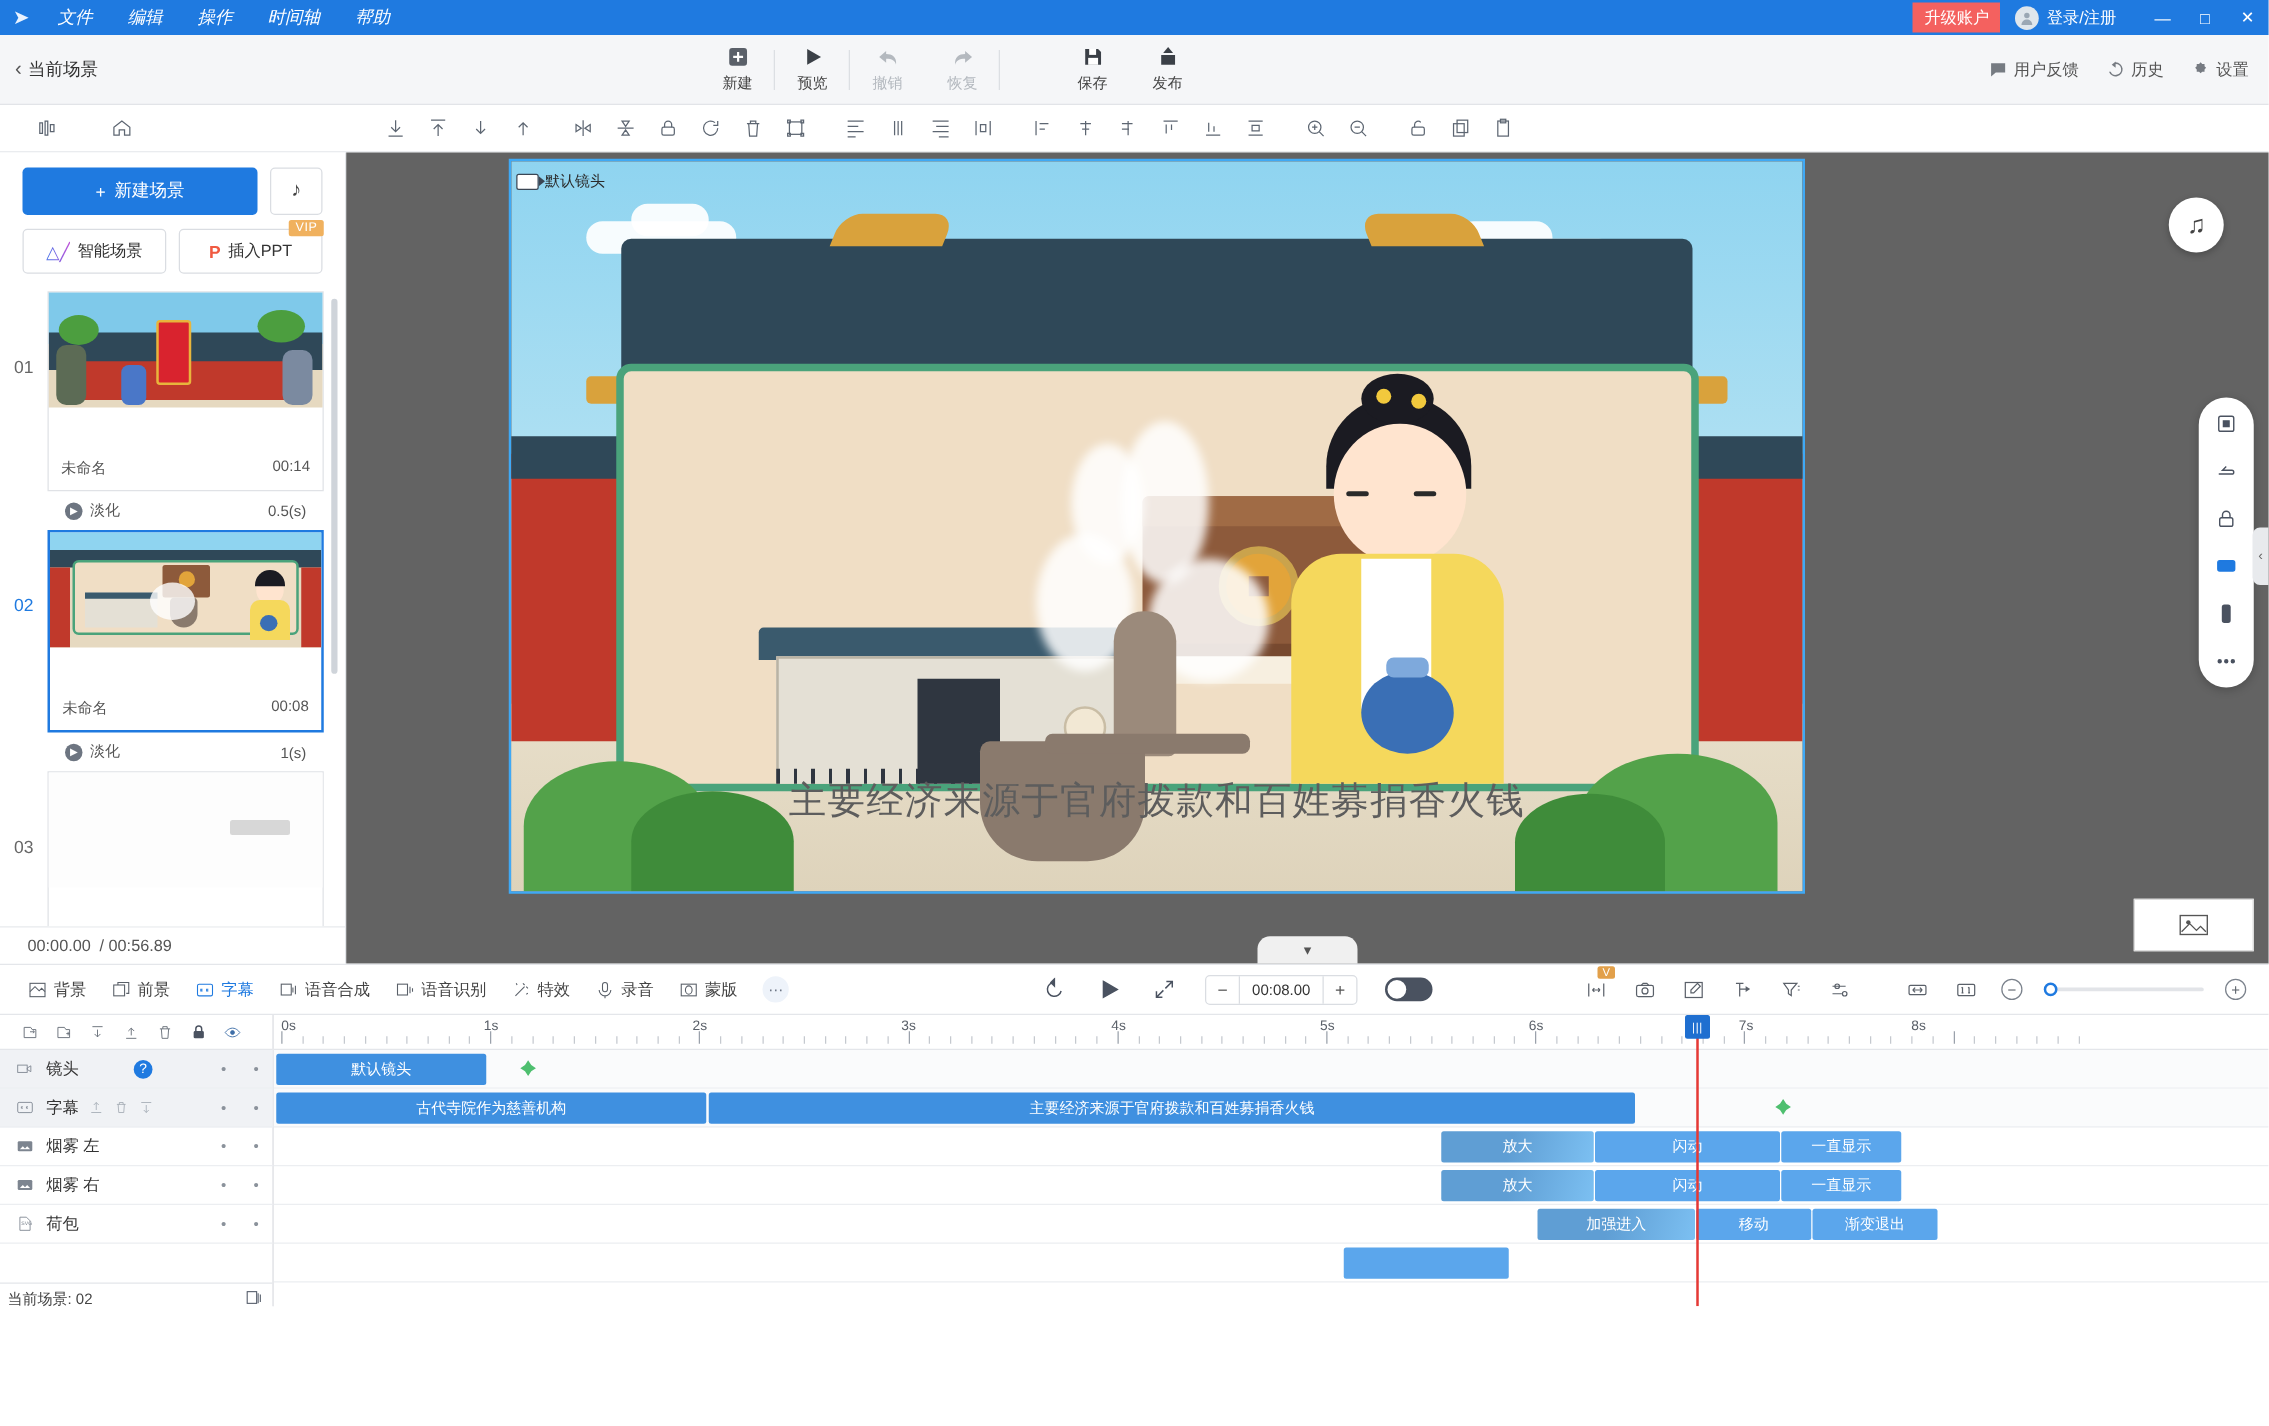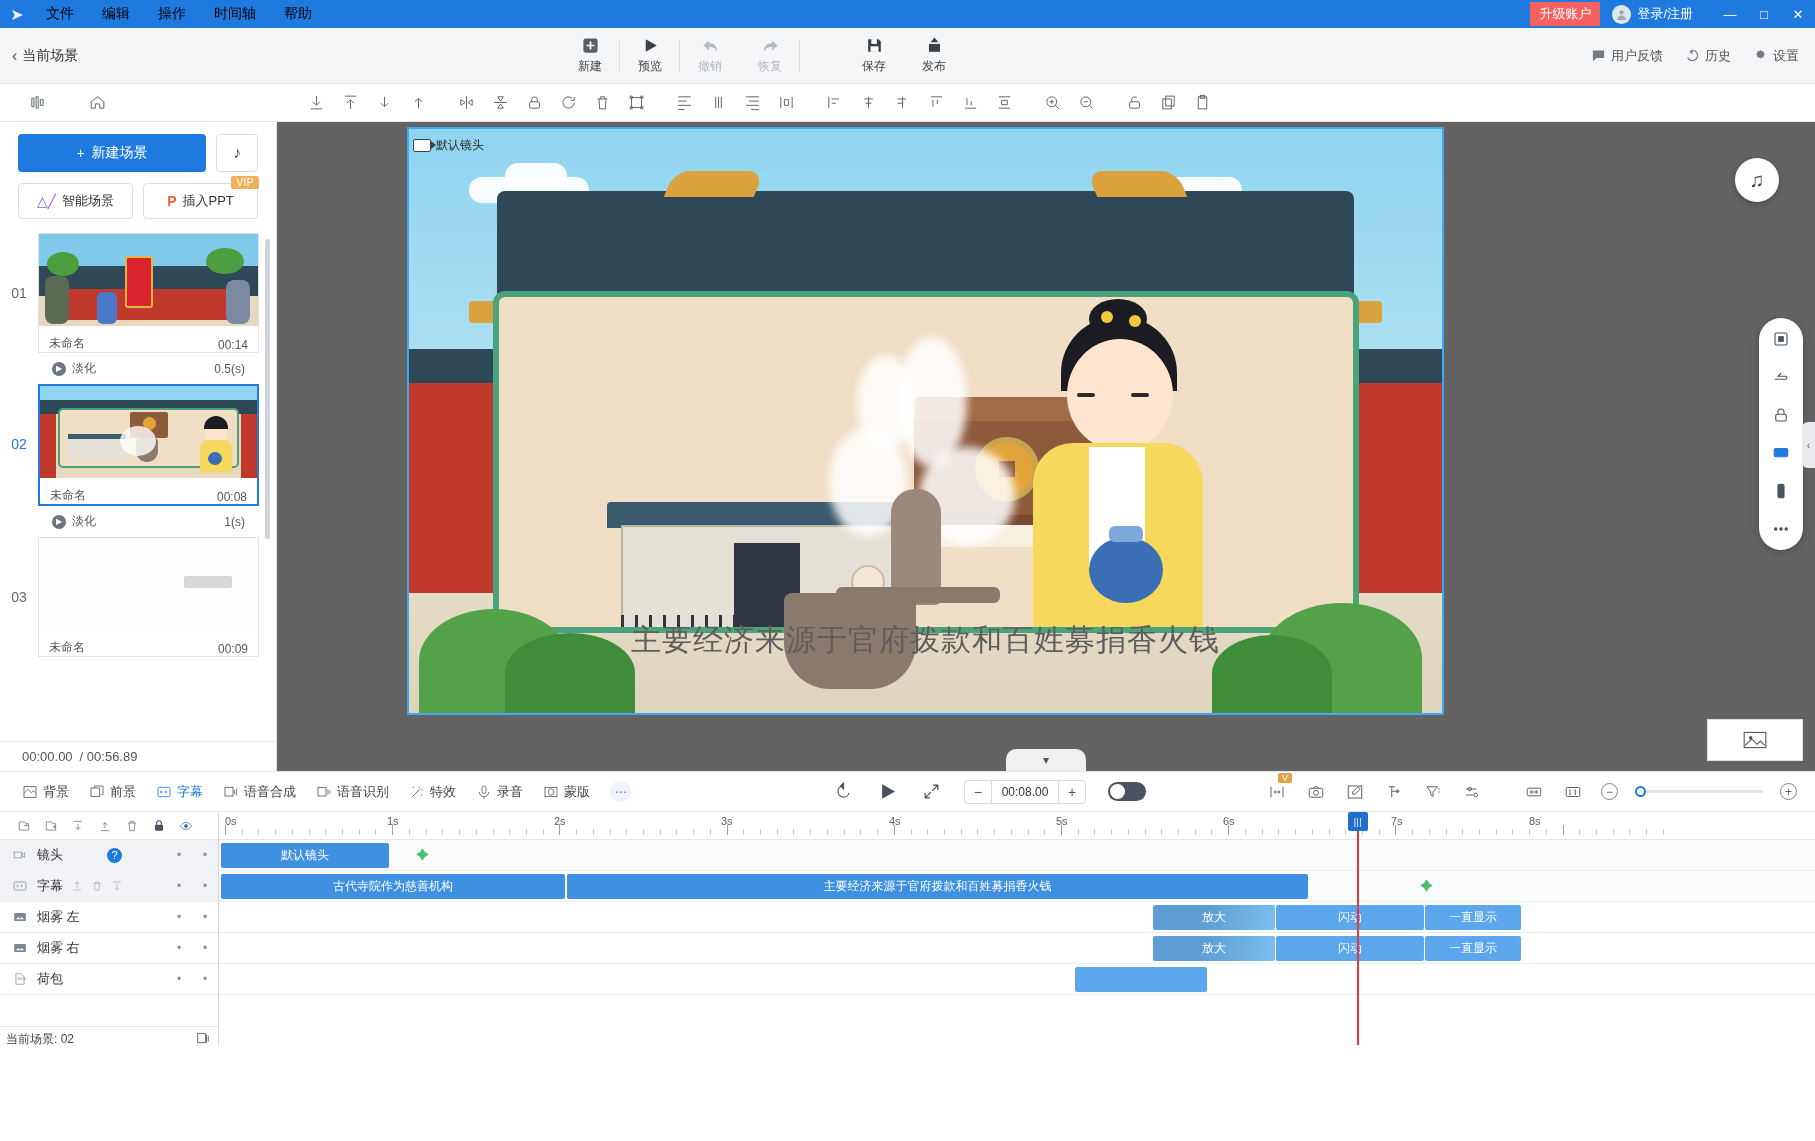--- a/index.html
+++ b/index.html
@@ -10,21 +10,21 @@
     -webkit-font-smoothing: antialiased;
   }
 
   
   .titlebar {
     height: 28px; background: #1f7ae0; display: flex; align-items: center;
     color: #fff; font-size: 14px; position: relative;
   }
   .logo-mark { width: 34px; text-align: center; font-size: 16px; font-weight: bold; color: #eaf3ff; }
   .menu-items { display: flex; gap: 4px; }
-  .menu-item { padding: 4px 12px; font-size: 14px; color: #000000; cursor: default; }
+  .menu-item { padding: 4px 12px; font-size: 14px; color: #ffffff; cursor: default; font-style: italic; }
   .win-title {
     position: absolute; left: 0; right: 0; text-align: center;
     font-size: 14px; color: #fff; pointer-events: none;
   }
   .title-right { margin-left: auto; display: flex; align-items: center; gap: 0; position: relative; z-index: 2; }
   .upgrade-badge {
     background: #f4615f; color: #fff; font-size: 13px; padding: 3px 9px; margin-right: 12px;
   }
   .avatar-circle {
     width: 19px; height: 19px; border-radius: 50%; background: #dfe6ec;
@@ -92,21 +92,21 @@
   }
   .ai-glyph { font-weight: bold; font-size: 14px; background: linear-gradient(90deg,#3f6fe8,#c050d8); -webkit-background-clip: text; background-clip: text; color: transparent; }
   .ppt-glyph { color: #f05a41; font-weight: bold; font-size: 14px; }
 
   .scene-list { flex: 1; overflow: hidden; position: relative; padding-top: 14px; }
   .scene-item { display: flex; align-items: flex-start; padding: 0 14px 0 0; margin-bottom: 0; }
   .scene-num { width: 38px; text-align: center; font-size: 14px; color: #666; padding-top: 52px; }
   .scene-card { width: 221px; border: 1px solid #e0e2e6; background: #fff; }
   .scene-card.selected { border: 2px solid #1f7ae0; }
   .scene-thumb { height: 92px; position: relative; overflow: hidden; }
-  .scene-meta { height: 26px; display: flex; align-items: flex-end; justify-content: space-between; padding: 0 10px; font-size: 12px; color: #555; }
+  .scene-meta { height: 26px; display: flex; align-items: flex-start; justify-content: space-between; padding: 0 10px; font-size: 12px; color: #555; margin-top: 40px; }
   .transition-row { display: flex; align-items: center; gap: 6px; padding: 7px 14px 7px 52px; font-size: 12px; color: #555; width: 259px; }
   .trans-ico { width: 14px; height: 14px; border-radius: 50%; background: #6d7581; color: #fff; font-size: 8px; display: flex; align-items: center; justify-content: center; }
   .trans-dur { margin-left: auto; }
   .scroll-rail { position: absolute; right: 6px; top: 20px; width: 5px; height: 300px; background: #cfd4da; border-radius: 3px; }
   .time-footer {
     height: 30px; border-top: 1px solid #e8eaed; display: flex; align-items: center;
     padding-left: 22px; font-size: 13px; color: #555; gap: 7px;
   }
 
   
@@ -1139,20 +1139,25 @@
       <div class="clip light" style="left:1057px;width:148px">闪动</div>
       <div class="clip light" style="left:1206px;width:96px">一直显示</div>
     </div>
 
     <div class="track-row">
       <div class="clip grad" style="left:934px;width:122px">放大</div>
       <div class="clip light" style="left:1057px;width:148px">闪动</div>
       <div class="clip light" style="left:1206px;width:96px">一直显示</div>
     </div>
 
+    <div class="track-row">
+      <div class="clip grad" style="left:1011px;width:126px">加强进入</div>
+      <div class="clip light" style="left:1138px;width:92px">移动</div>
+      <div class="clip light" style="left:1231px;width:100px">渐变退出</div>
+    </div>
 
     <div class="track-row">
       <div class="clip light" style="left:856px;width:132px"></div>
     </div>
 
     <div class="playhead" id="playhead" style="left: 1137.94px;">
       <div class="playhead-cap"></div>
     </div>
   </div>
 </div>

